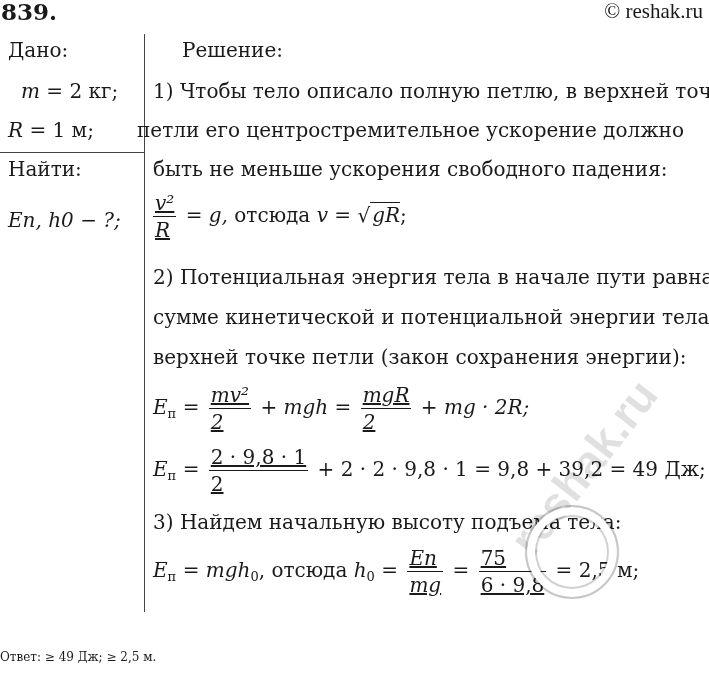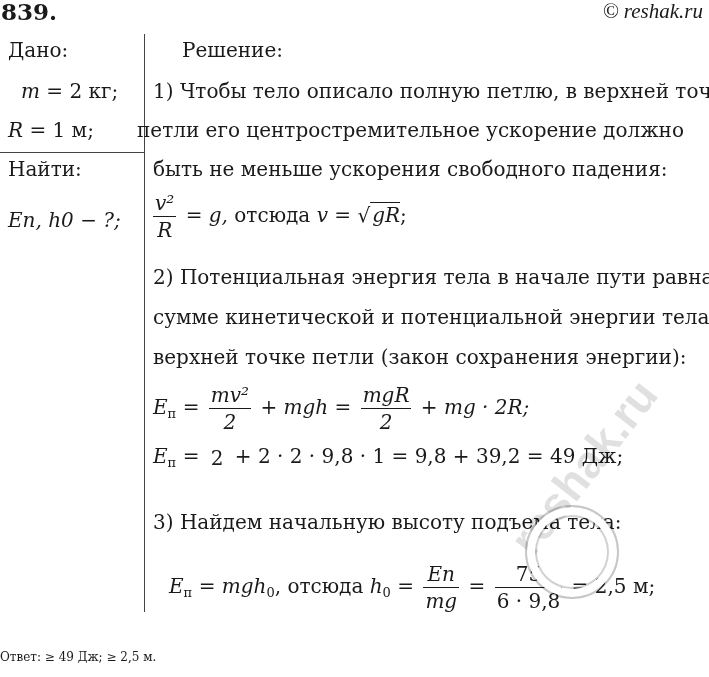--- a/index.html
+++ b/index.html
@@ -1,25 +1,25 @@
 <!DOCTYPE html>
 <html><head>
 <meta charset="utf-8">
 <style>
   html, body { margin: 0; padding: 0; background: #ffffff; }
   body { width: 709px; height: 677px; position: relative; overflow: hidden;
          font-family: "DejaVu Serif", "Liberation Serif", serif; color: #1a1a1a; }
   .abs { position: absolute; white-space: nowrap; }
   .num { left: 1px; top: -2px; font-size: 23px; font-weight: bold; }
-  .site { right: 6px; top: -1px; font-size: 21px; font-family: "Liberation Serif", serif; font-style: italic; }
+  .site { right: 6px; top: -1px; font-size: 21px; font-family: "Liberation Serif", serif; }
   .vline { left: 144px; top: 34px; width: 1px; height: 578px; background: #444; }
   .hline { left: 0; top: 152px; width: 145px; height: 1px; background: #444; }
   .t { font-size: 20px; }
   .m { font-family: "DejaVu Serif", "Liberation Serif", serif; font-style: italic; }
-  .frac { display: inline-block; vertical-align: middle; text-align: center; margin: 0 3px; }
+  .frac { display: inline-block; vertical-align: middle; margin: 0 3px; text-decoration: underline; }
   .frac > span { display: block; line-height: 26px; padding: 0 2px; }
   .frac > span.top { border-bottom: 1.5px solid #1a1a1a; }
   sub { font-size: 13px; font-style: normal; vertical-align: -4px; }
   .sqrt { border-top: 1.5px solid #1a1a1a; padding-left: 2px; }
   .answer { left: 0; top: 650px; font-size: 12px; }
   .wm { left: 480px; top: 440px; font-size: 46px; color: rgba(0,0,0,0.12);
         transform: rotate(-52deg); font-family: "Liberation Sans", sans-serif; font-weight: bold; }
   .wmc { left: 525px; top: 505px; width: 90px; height: 90px; border-radius: 50%;
          border: 2px solid rgba(0,0,0,0.22); box-shadow: inset 0 0 0 8px #fff, inset 0 0 0 10px rgba(0,0,0,0.18); }
 </style>
@@ -66,27 +66,28 @@
     <span>2</span>
   </span><span> + mgh = </span><span class="frac">
     <span class="top">mgR</span>
     <span>2</span>
   </span><span> + mg · 2R;</span>
 </div>
 
 <div class="abs t" style="left:153px; top:444px;">
   <span class="m">E</span><sub>п</sub> =
   <span class="frac">
+    <span class="top">2 · 9,8 · 1</span>
     <span>2</span>
   </span><span> + 2 · 2 · 9,8 · 1 = 9,8 + 39,2 = 49 Дж;</span>
 </div>
 
 <div class="abs t" style="left:153px; top:510px;">3) Найдем начальную высоту подъема тела:</div>
 
-<div class="abs t" style="left:169px; top:545px;margin-top:16px;">
+<div class="abs t" style="left:153px; top:545px;">
   <span class="m">E</span><sub>п</sub><span class="m"> = mgh</span><sub>0</sub><span>, отсюда </span><span class="m">h</span><sub>0</sub><span> = </span><span class="frac m">
     <span class="top">Eп</span>
     <span>mg</span>
   </span> = <span class="frac">
     <span class="top">75</span>
     <span>6 · 9,8</span>
   </span><span> = 2,5 м;</span>
 </div>
 
 <div class="abs answer">Ответ:   ≥ 49 Дж;  ≥ 2,5 м.</div>

